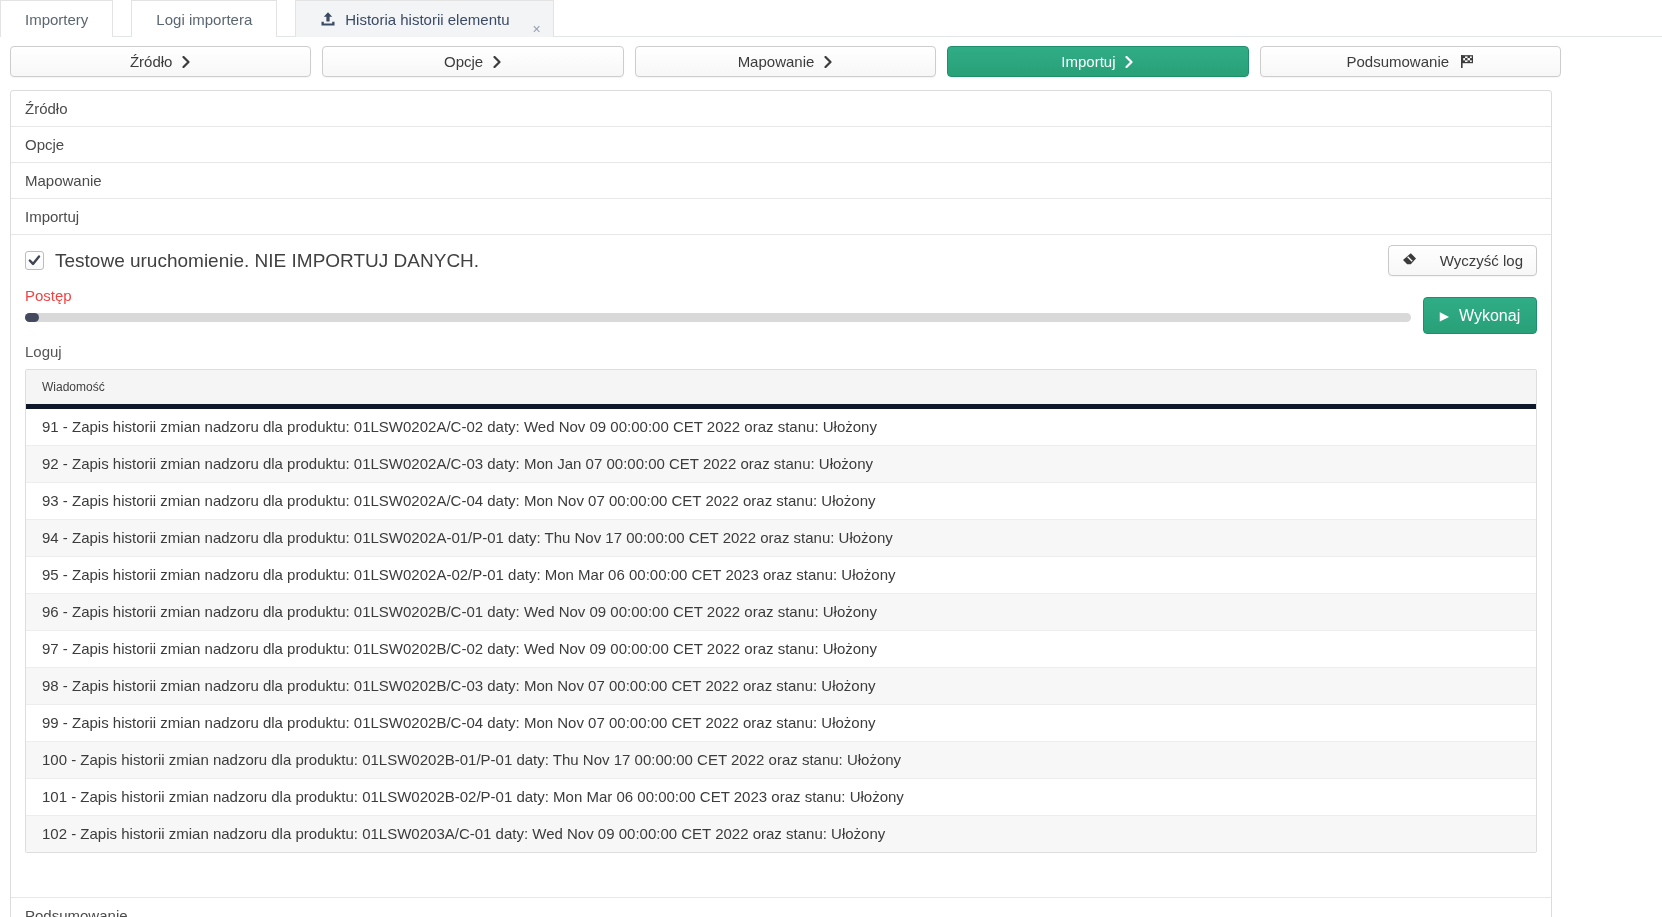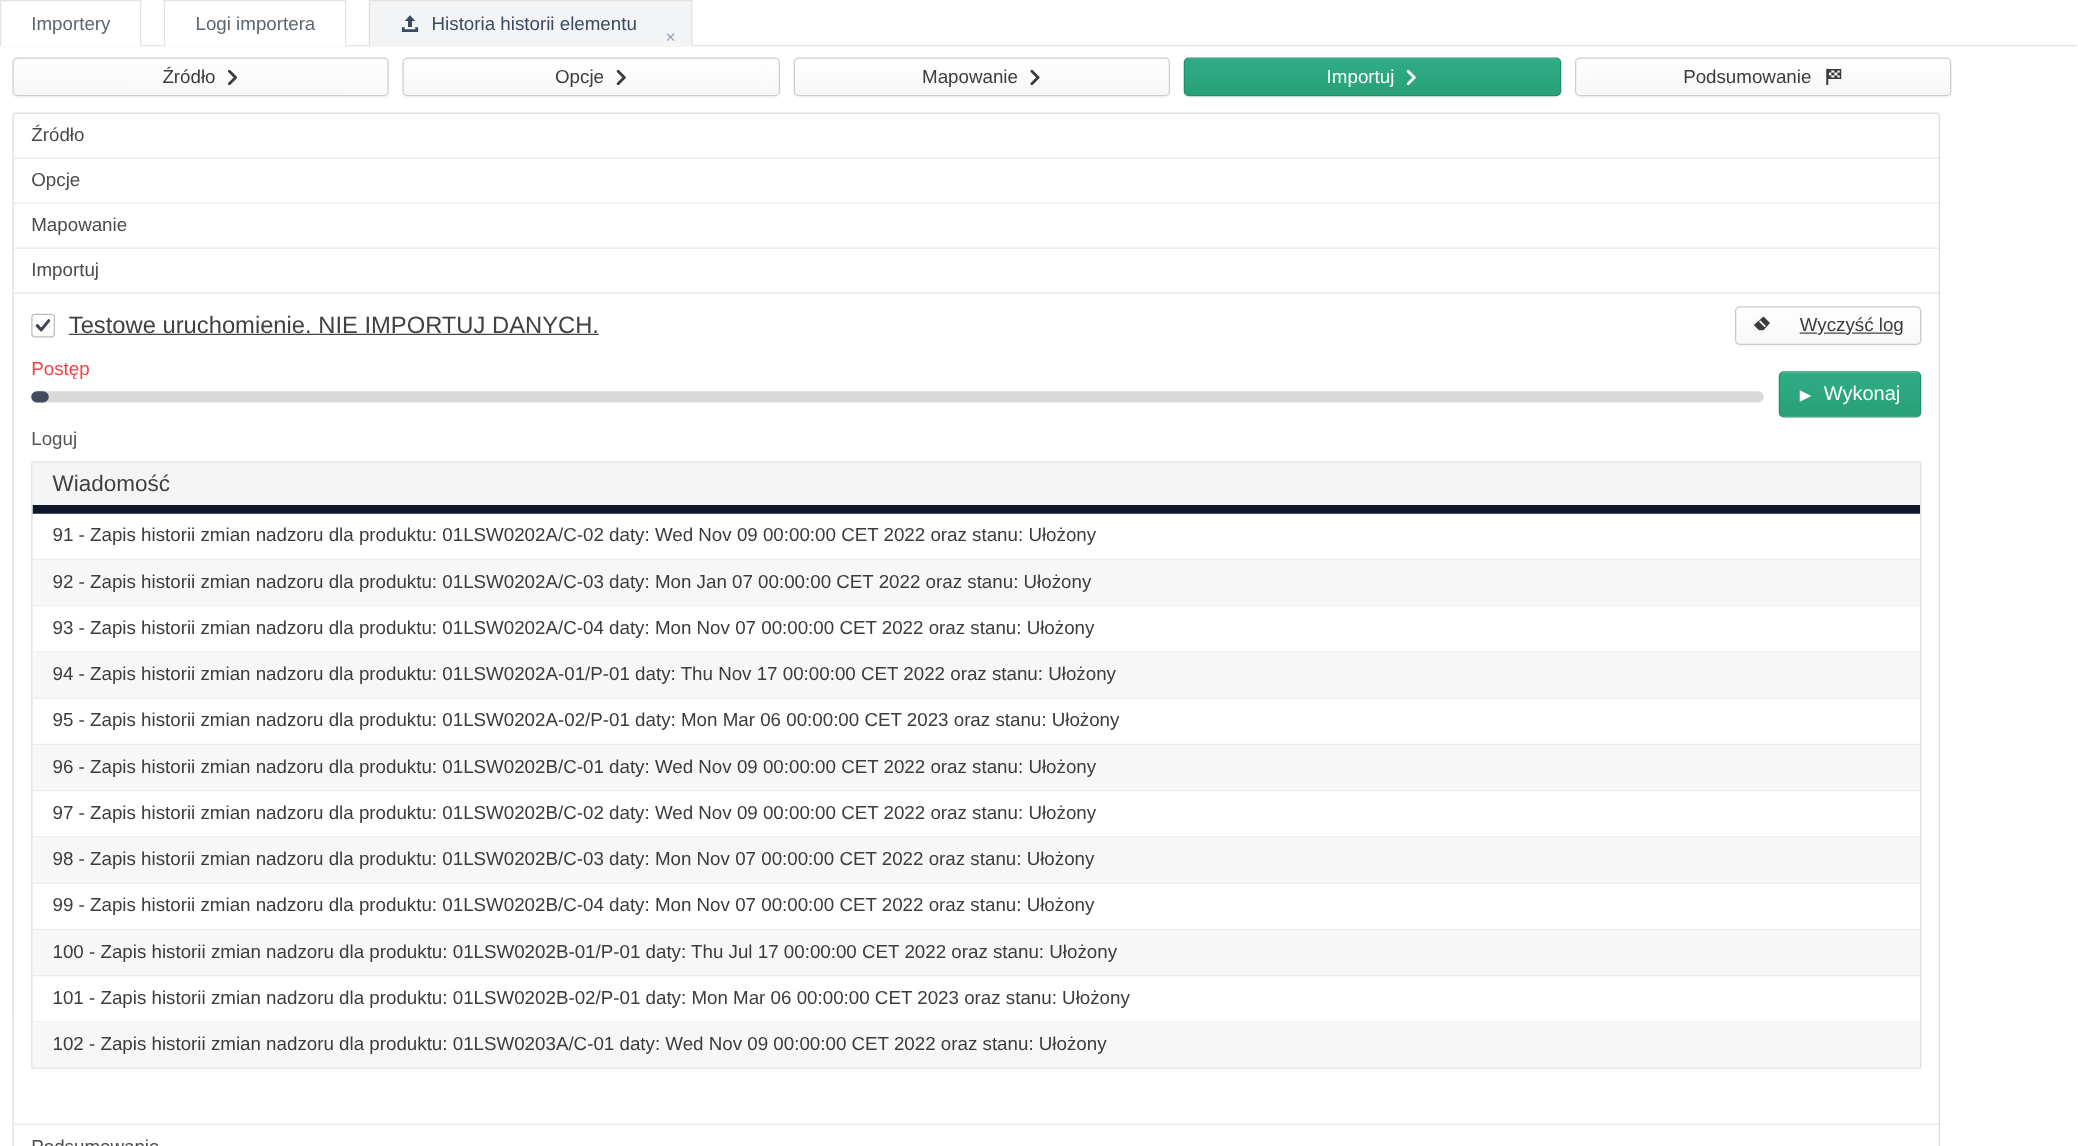--- a/index.html
+++ b/index.html
@@ -24,21 +24,21 @@
   .step-btn svg { display:block; }
 
   
   .panel { width:1542px; margin:13px 0 0 10px; border:1px solid #dcdcdc; border-radius:3px; background:#fff; }
   .section + .section { border-top:1px solid #e7e7e7; }
   .section-header { height:35px; display:flex; align-items:center; padding-left:14px;
     font-size:15px; color:#4b4b4b; cursor:pointer; }
   .section-content { border-top:1px solid #e7e7e7; padding:10px 14px 44px; }
 
   
-  .checkbox-row { display:flex; align-items:center; justify-content:space-between; height:31px;text-decoration:underline; }
+  .checkbox-row { display:flex; align-items:center; justify-content:space-between; height:31px; }
   .checkbox-group { display:flex; align-items:center; gap:11px; }
   .checkbox { width:19px; height:19px; border:1px solid #bcbcbc; border-radius:3px;
     background:linear-gradient(#fff,#fafafa); display:flex; align-items:center; justify-content:center; cursor:pointer; }
   .checkbox svg { display:none; }
   .checkbox.checked svg { display:block; }
   .test-label { font-size:19px; color:#414141; }
   .btn { height:31px; display:inline-flex; align-items:center; gap:23px; padding:0 13px;
     background:linear-gradient(#ffffff,#f7f7f7); border:1px solid #c9c9c9; border-radius:4px;
     font-size:15px; color:#3c3c3c; cursor:pointer; box-shadow:0 1px 1px rgba(0,0,0,.04); }
 
@@ -47,22 +47,22 @@
   .progress-track { margin-top:7px; height:9px; width:calc(100% - 126px); border-radius:5px; background:#d9d9d9; }
   .progress-fill { height:9px; border-radius:5px; background:#434a5e; }
   .execute-btn { position:absolute; right:0; top:11px; width:114px; height:37px;
     display:flex; align-items:center; justify-content:center; gap:10px;
     background:linear-gradient(#30ad86,#28a078); border:1px solid #1f8f6b; border-radius:4px;
     color:#fff; font-size:16px; cursor:pointer; }
   .play-glyph { font-size:12px; line-height:12px; }
 
   .log-label { margin-top:20px; font-size:15px; color:#555; line-height:20px; }
   .log-table { margin-top:7px; border:1px solid #dddddd; border-radius:2px; overflow:hidden; }
-  .log-header { background:#f5f5f5; border-bottom:7px solid #0f172a; padding:7px 16px;
-    font-size:18px; color:#414141; line-height:20px; }
+  .log-header { background:#f5f5f5; border-bottom:5px solid #0f172a; padding:7px 16px;
+    font-size:12px; color:#414141; line-height:20px; }
   .log-row { padding:8px 16px; font-size:15px; color:#3c3c3c; line-height:20px; border-bottom:1px solid #ededed; cursor:pointer; }
   .log-row:last-child { border-bottom:none; }
   .log-row:nth-child(even) { background:#f7f7f7; }
 </style>
 </head>
 <body>
 
 <div class="tabbar">
   <div class="tab">
     <span>Importery</span>
@@ -198,21 +198,21 @@
         <div>
             <div class="log-row">91 - Zapis historii zmian nadzoru dla produktu: 01LSW0202A/C-02 daty: Wed Nov 09 00:00:00 CET 2022 oraz stanu: Ułożony</div>
             <div class="log-row">92 - Zapis historii zmian nadzoru dla produktu: 01LSW0202A/C-03 daty: Mon Jan 07 00:00:00 CET 2022 oraz stanu: Ułożony</div>
             <div class="log-row">93 - Zapis historii zmian nadzoru dla produktu: 01LSW0202A/C-04 daty: Mon Nov 07 00:00:00 CET 2022 oraz stanu: Ułożony</div>
             <div class="log-row">94 - Zapis historii zmian nadzoru dla produktu: 01LSW0202A-01/P-01 daty: Thu Nov 17 00:00:00 CET 2022 oraz stanu: Ułożony</div>
             <div class="log-row">95 - Zapis historii zmian nadzoru dla produktu: 01LSW0202A-02/P-01 daty: Mon Mar 06 00:00:00 CET 2023 oraz stanu: Ułożony</div>
             <div class="log-row">96 - Zapis historii zmian nadzoru dla produktu: 01LSW0202B/C-01 daty: Wed Nov 09 00:00:00 CET 2022 oraz stanu: Ułożony</div>
             <div class="log-row">97 - Zapis historii zmian nadzoru dla produktu: 01LSW0202B/C-02 daty: Wed Nov 09 00:00:00 CET 2022 oraz stanu: Ułożony</div>
             <div class="log-row">98 - Zapis historii zmian nadzoru dla produktu: 01LSW0202B/C-03 daty: Mon Nov 07 00:00:00 CET 2022 oraz stanu: Ułożony</div>
             <div class="log-row">99 - Zapis historii zmian nadzoru dla produktu: 01LSW0202B/C-04 daty: Mon Nov 07 00:00:00 CET 2022 oraz stanu: Ułożony</div>
-            <div class="log-row">100 - Zapis historii zmian nadzoru dla produktu: 01LSW0202B-01/P-01 daty: Thu Jul 17 00:00:00 CET 2022 oraz stanu: Ułożony</div>
+            <div class="log-row">100 - Zapis historii zmian nadzoru dla produktu: 01LSW0202B-01/P-01 daty: Thu Nov 17 00:00:00 CET 2022 oraz stanu: Ułożony</div>
             <div class="log-row">101 - Zapis historii zmian nadzoru dla produktu: 01LSW0202B-02/P-01 daty: Mon Mar 06 00:00:00 CET 2023 oraz stanu: Ułożony</div>
             <div class="log-row">102 - Zapis historii zmian nadzoru dla produktu: 01LSW0203A/C-01 daty: Wed Nov 09 00:00:00 CET 2022 oraz stanu: Ułożony</div>
           </div>
       </div>
 
     </div>
   </div>
 
   <div class="section">
     <div class="section-header">

